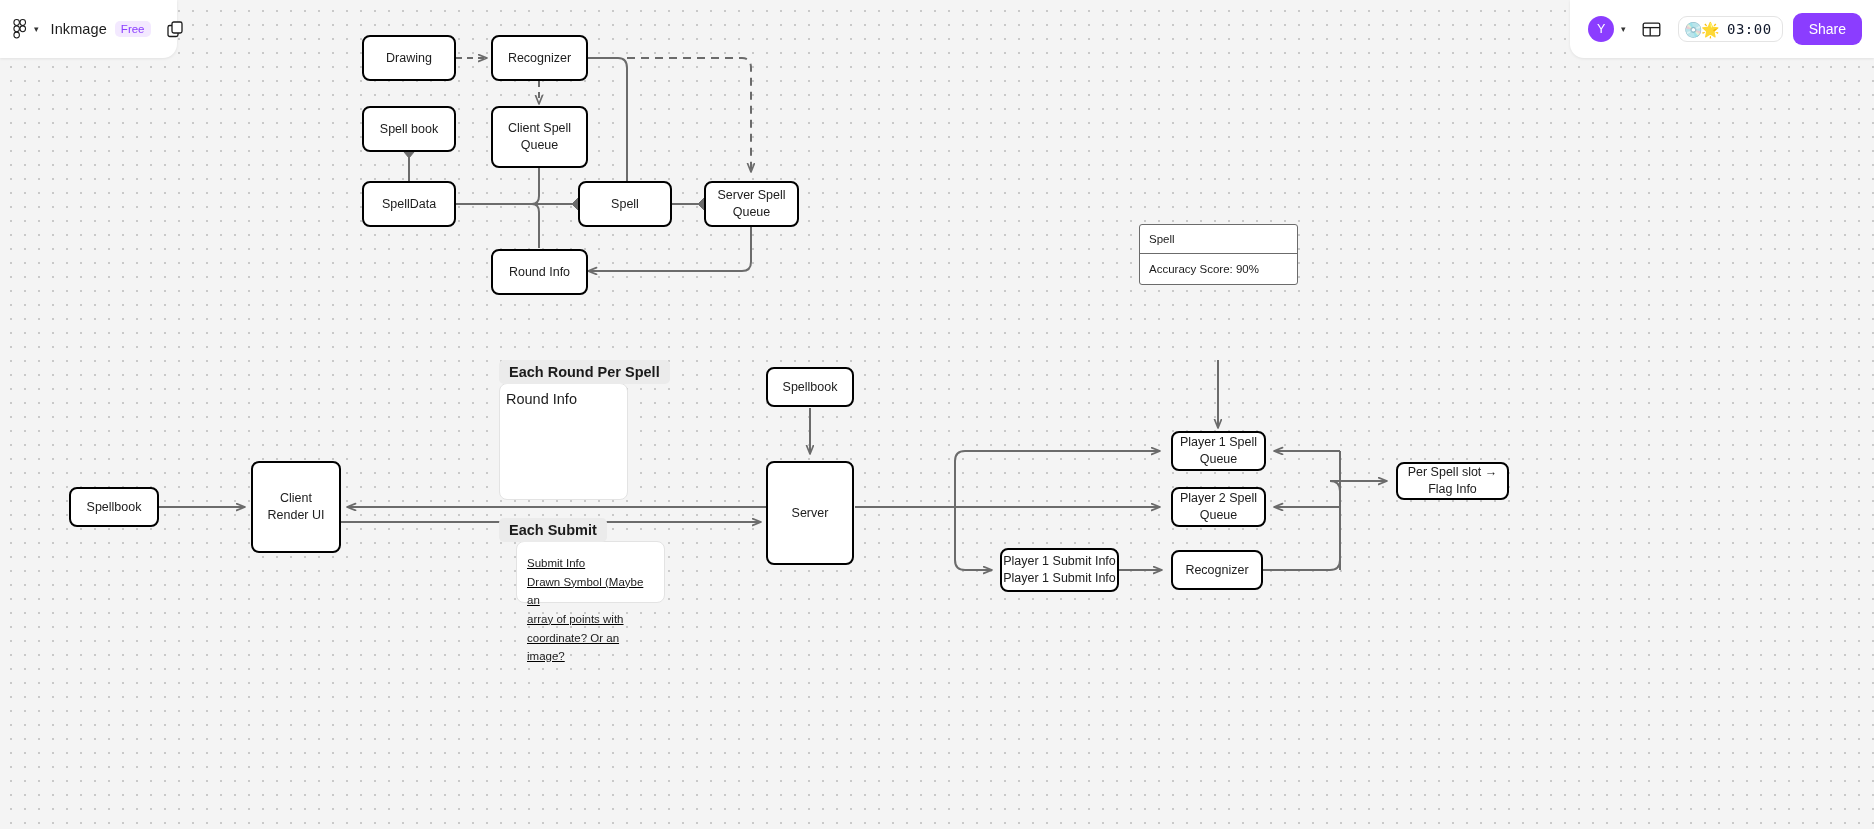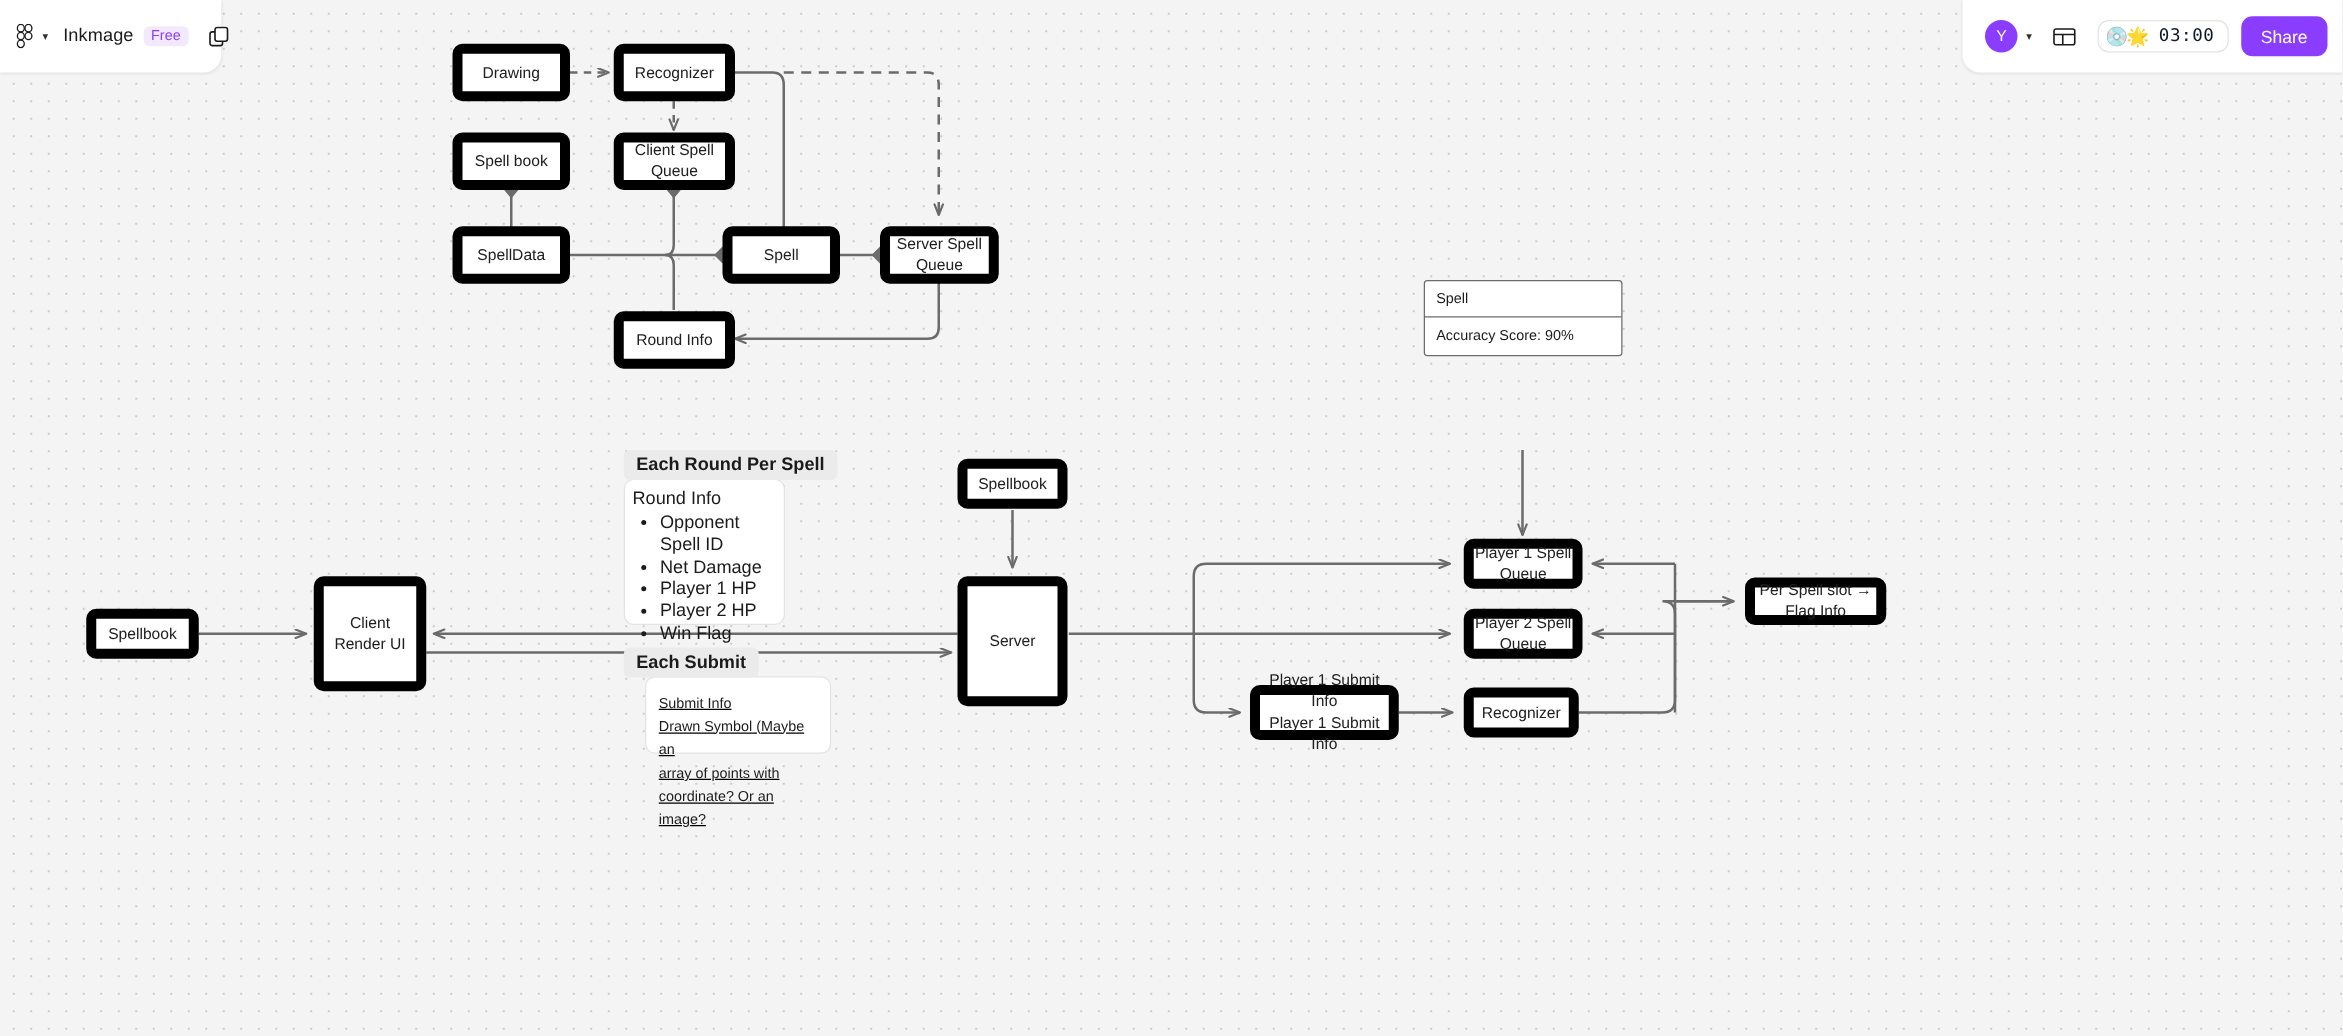--- a/index.html
+++ b/index.html
@@ -73,21 +73,21 @@
     padding: 8px 16px; border-radius: 9px; border:none; cursor:pointer;
   }
 
   
   #canvas { position:absolute; inset:0; }
   svg.edges { position:absolute; inset:0; width:1874px; height:829px; pointer-events:none; }
 
   .node {
     position: absolute;
     background: #fff;
-    border: 8px solid #000000;
+    border: 2px solid #000000;
     border-radius: 8px;
     display: flex; align-items: center; justify-content: center;
     text-align: center;
     font-size: 12.5px; color: #202020;
     line-height: 1.35;
     cursor: pointer;
   }
   .node.two-line { flex-direction: column; }
 
   
@@ -189,21 +189,21 @@
   </div>
 
   <div class="node" style="left:491px; top:35px; width:97px; height:46px;">
     <span>Recognizer</span>
   </div>
 
   <div class="node" style="left:362px; top:106px; width:94px; height:46px;">
     <span>Spell book</span>
   </div>
 
-  <div class="node" style="left:491px; top:106px; width:97px; height:46px;">
+  <div class="node" style="left:491px; top:106px; width:97px; height:62px;">
     <span>Client Spell Queue</span>
   </div>
 
   <div class="node" style="left:362px; top:181px; width:94px; height:46px;">
     <span>SpellData</span>
   </div>
 
   <div class="node" style="left:578px; top:181px; width:94px; height:46px;">
     <span>Spell</span>
   </div>
@@ -217,27 +217,20 @@
   </div>
 
   <div class="card" style="left:1139px; top:224px; width:159px;">
     <div class="card-sec card-title">Spell</div>
     <div class="card-sec card-foot">Accuracy Score: 90%</div>
   </div>
 
   <div class="frame-label" style="left:499px; top:360px;">Each Round Per Spell</div>
   <div class="frame" style="left:499px; top:383px; width:129px; height:117px; padding:7px 6px 0 6px;">
     <div class="round-title">Round Info</div>
-    <ul class="round-list">
-      <li>Opponent Spell ID</li>
-      <li>Net Damage</li>
-      <li>Player 1 HP</li>
-      <li>Player 2 HP</li>
-      <li>Win Flag</li>
-    </ul>
   </div>
 
   <div class="frame-label" style="left:499px; top:518px;">Each Submit</div>
   <div class="frame" style="left:516px; top:541px; width:149px; height:62px;text-decoration:underline;">
     <div class="submit-body">
       <div>Submit Info</div>
       <div>Drawn Symbol (Maybe an</div>
       <div>array of points with</div>
       <div>coordinate? Or an image?</div>
     </div>

